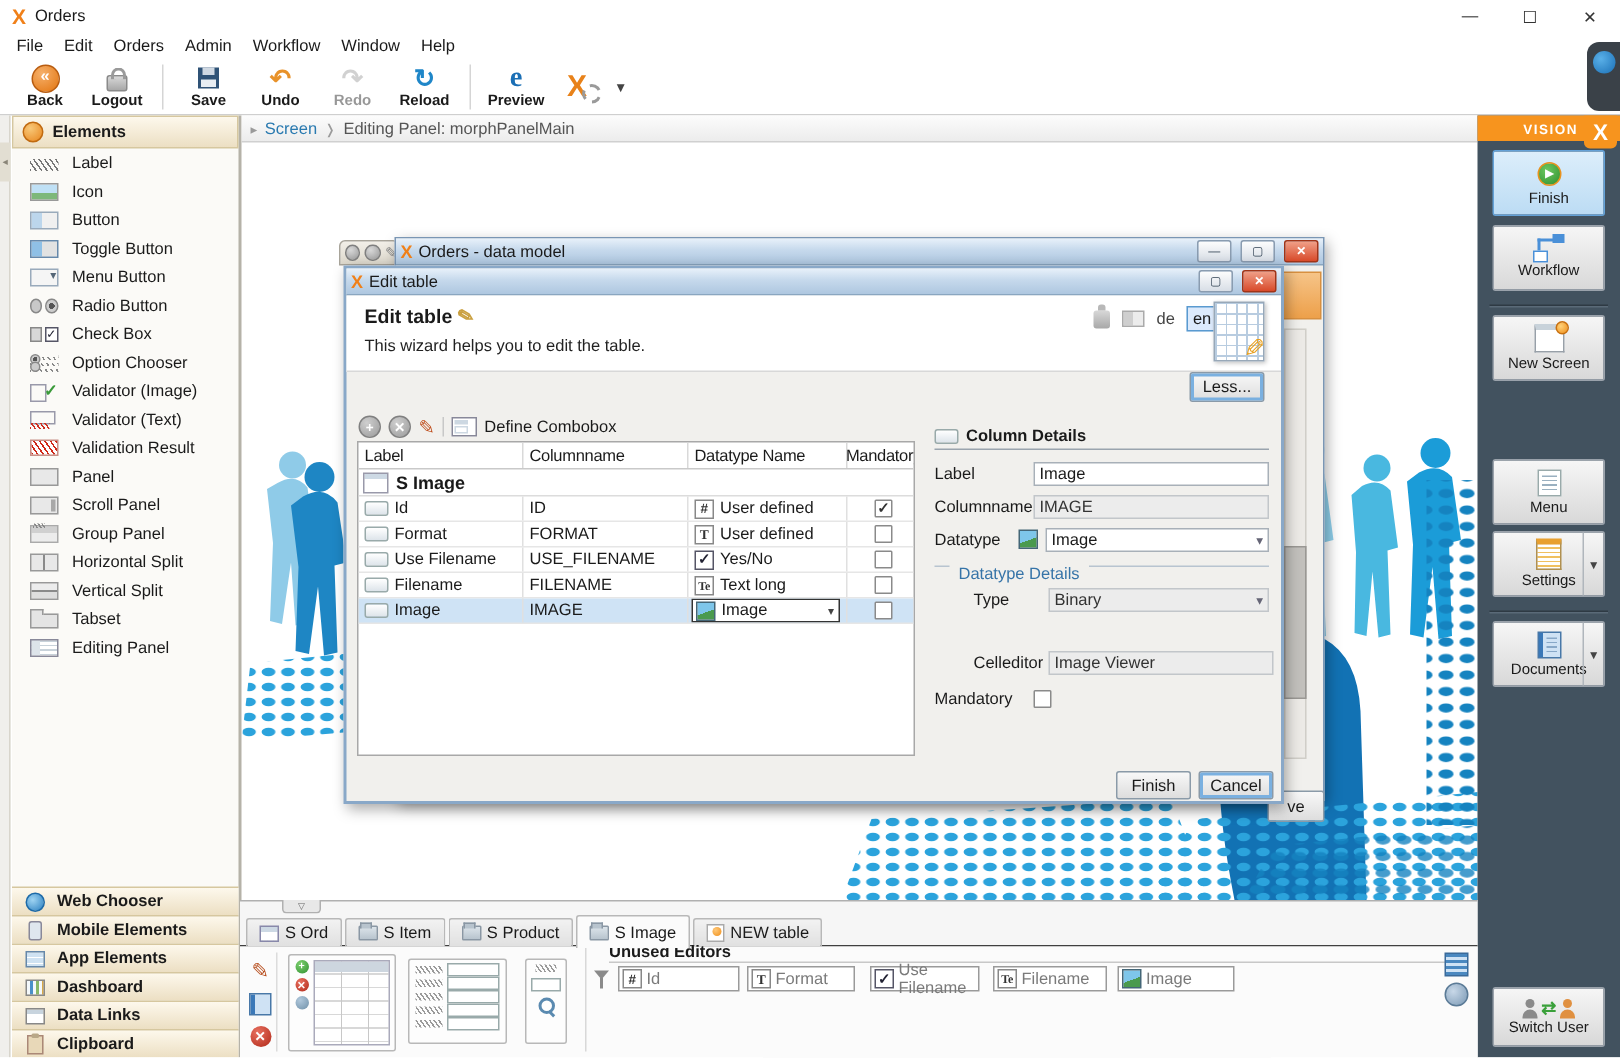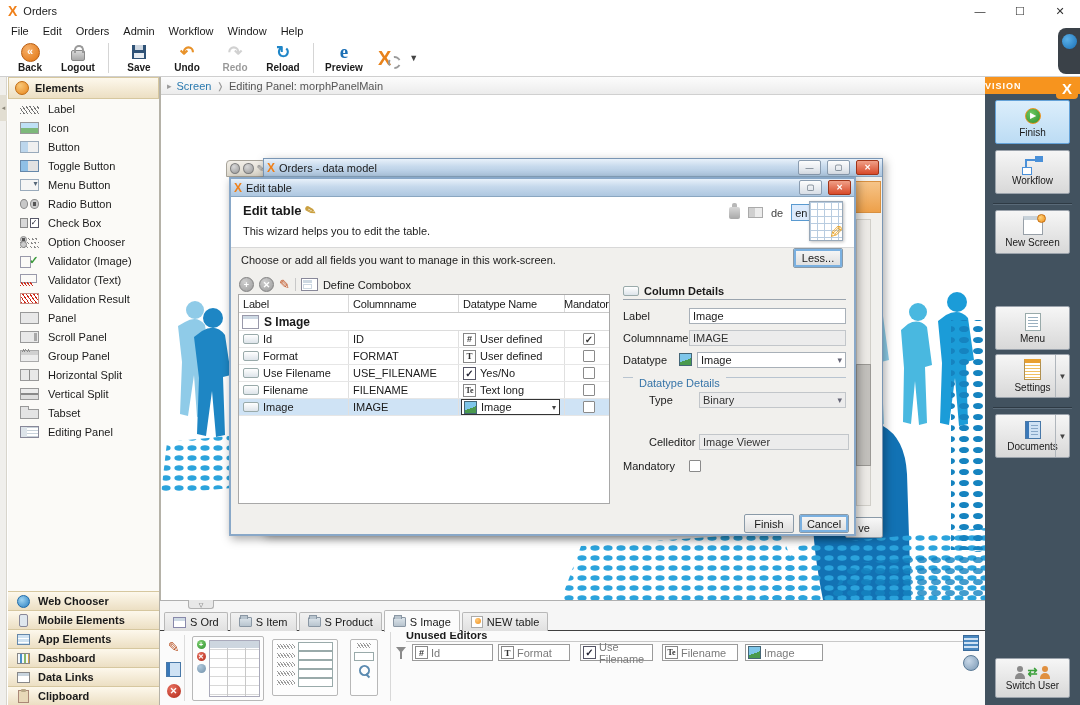--- a/index.html
+++ b/index.html
@@ -162,21 +162,21 @@
 .fld.dis{background:#ececec;color:#333;border-color:#c2c6ca}
 .ddwrap{position:relative;flex:1;display:flex}
 .ddwrap::after{content:"▾";position:absolute;right:4px;top:3px;color:#667;font-size:9px}
 .ddh{display:flex;align-items:flex-start;gap:6px;color:#3674a8;position:absolute;left:0;right:0}
 .ddh::before{content:"";width:10px;height:1px;background:#b8c4d0}
 .ddh::after{content:"";flex:1;height:1px;background:#b8c4d0}
 .dlg-btns{position:absolute;right:5px;top:335px;display:flex;gap:5px}
 .dlg-btns .btn{width:48px;height:17px}
 
 .rsb{left:985px;top:77px;width:95px;height:628px;background:#42525f}
-.rsb-head{position:absolute;left:0;top:0;right:0;height:17px;background:#f7941e;display:flex;align-items:center;justify-content:flex-start;padding-right:28px;color:#fff;font-weight:bold;font-size:9px;letter-spacing:1px}
+.rsb-head{position:absolute;left:0;top:0;right:0;height:17px;background:#f7941e;display:flex;align-items:center;justify-content:flex-end;padding-right:28px;color:#fff;font-weight:bold;font-size:9px;letter-spacing:1px}
 .vx-logo{position:absolute;right:2px;top:0;width:22px;height:22px;background:#f7941e;border-radius:0 0 4px 4px;color:#fff;font-weight:bold;font-size:15px;display:flex;align-items:center;justify-content:center}
 .vbtn{position:absolute;left:10px;width:75px;height:44px;background:linear-gradient(#f6f6f6,#d8d8d8);border:1px solid #9aa2ab;border-radius:2px;display:flex;flex-direction:column;align-items:center;justify-content:center;gap:2px;font-size:10px;color:#1a1a1a;box-sizing:border-box}
 .vbtn[data-selected="true"]{background:linear-gradient(#dceefb,#bcdcf4);border-color:#64a2d8}
 .vdrop{position:absolute;right:0;top:0;bottom:0;width:13px;border-left:1px solid #b0b6bc;display:flex;align-items:center;justify-content:center;color:#444;font-size:8px}
 .vsep{position:absolute;left:8px;width:79px;height:1px;background:#2e3a44;box-shadow:0 1px 0 #5a6a78}
 .vico{width:20px;height:18px;display:flex;align-items:center;justify-content:center;position:relative}
 .vico[data-vicon="finish"]::before{content:"▶";color:#fff;background:radial-gradient(circle at 38% 32%,#6cc860,#2f8f2f);width:16px;height:16px;border-radius:50%;display:flex;align-items:center;justify-content:center;font-size:8px;padding-left:1px;box-sizing:border-box;border:1px solid #e8921e}
 .vico[data-vicon="workflow"]{width:14px;height:12px;border-left:2px solid #4a90d8;border-top:2px solid #4a90d8}
 .vico[data-vicon="workflow"]::before{content:"";position:absolute;right:-2px;top:-5px;width:8px;height:6px;background:#4a90d8}
 .vico[data-vicon="workflow"]::after{content:"";position:absolute;left:-5px;bottom:-2px;width:8px;height:6px;border:1px solid #4a90d8;background:#fff}
@@ -525,21 +525,21 @@
       <div class="win-titlebar">
         <span class="wt-x">X</span>
         <span class="wt-title">Orders - data model</span>
         <span class="win-btn">—</span>
         <span class="win-btn">▢</span>
         <span class="win-btn close">✕</span>
       </div>
       <div class="dm-orange" style="left:589px;top:22px;width:26px;height:30px"></div>
       <div class="dm-scroll" style="left:592px;top:60px;width:13px;height:285px"></div>
       <div class="dm-thumb" style="left:592px;top:205px;width:13px;height:100px"></div>
-      <div class="btn abs" style="left:581px;top:358px;width:36px;height:19px">
+      <div class="btn abs" style="left:581px;top:368px;width:36px;height:19px">
           <span>ve</span>
         </div>
     </div>
 
     <div class="abs window" style="left:68px;top:100px;width:623px;height:355px;border:2px solid #89a8c8">
       <div class="win-titlebar">
         <span class="wt-x">X</span>
         <span class="wt-title">Edit table</span>
         <span class="win-btn">▢</span>
         <span class="win-btn close">✕</span>
@@ -550,21 +550,20 @@
         <div class="dlg-sub">This wizard helps you to edit the table.</div>
         <div class="abs" style="left:498px;top:7px;display:flex;align-items:center;gap:8px">
           <span class="stamp"></span>
           <span class="flagico"></span>
           <span class="lang">de</span>
           <span class="lang-en">en</span>
         </div>
         <div class="abs bigtable" style="left:578px;top:4px"></div>
       </div>
 
-      <div class="instr">Choose or add all fields you want to manage in this work-screen.</div>
       <div class="btn abs lessbtn focus">
           <span>Less...</span>
         </div>
 
       <div class="dlg-tools">
         <span class="circ">+</span>
         <span class="circ">✕</span>
         <span class="pencil">✎</span>
         <span class="vline"></span>
         <span class="cbx-ic"></span>

